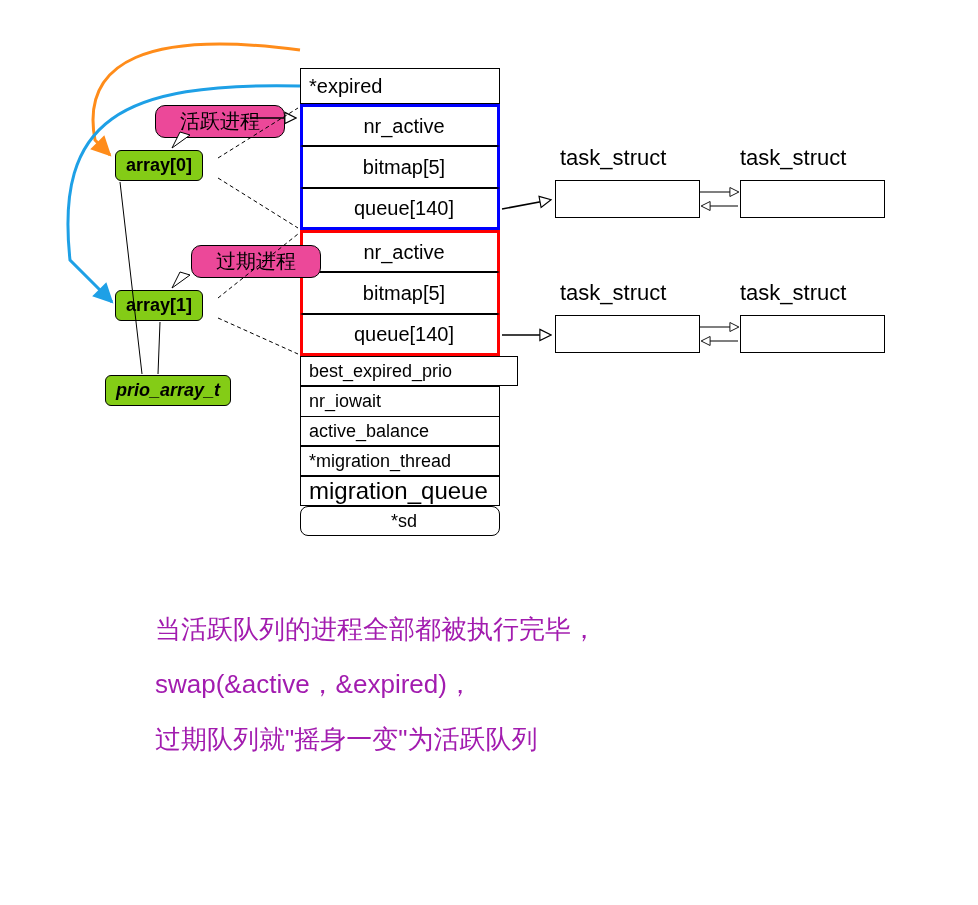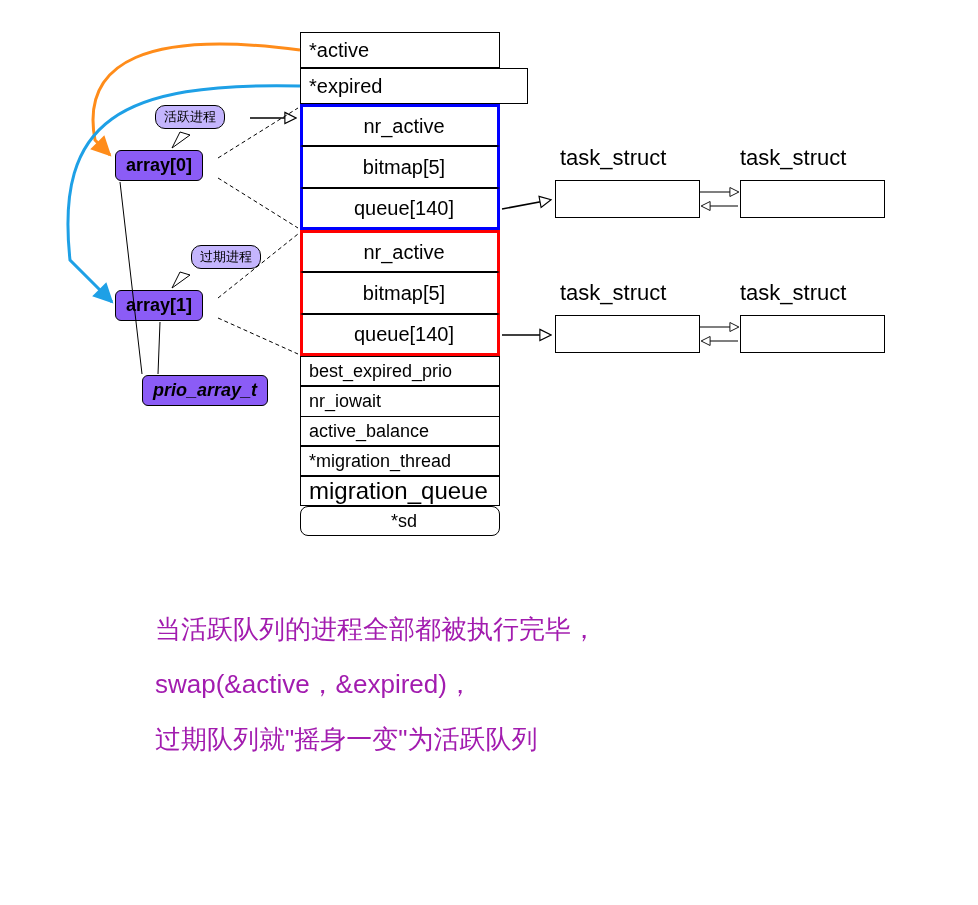--- a/index.html
+++ b/index.html
@@ -20,33 +20,33 @@
     display: flex;
     align-items: center;
     padding: 0 8px;
     font-size: 20px;
   }
   .cell.center { justify-content: center; padding-left: 16px; }
   .labelbox {
     position: absolute;
     border: 1px solid #000;
     border-radius: 6px;
-    background: #8b5cf6;
+    background: #84cc16;
     padding: 4px 10px;
     font-size: 18px;
     font-weight: bold;
   }
   .labelbox.italic { font-style: italic; }
   .bubble {
     position: absolute;
     border: 1px solid #000;
     border-radius: 10px;
-    background: #c4b5fd;
-    padding: 2px 8px;
-    font-size: 13px;
+    background: #ec4899;
+    padding: 2px 24px;
+    font-size: 20px;
   }
   .tstruct-label {
     position: absolute;
     font-size: 22px;
   }
   .tstruct-box {
     position: absolute;
     border: 1px solid #000;
     background: #fff;
   }
@@ -61,45 +61,44 @@
     left: 0; top: 0;
     width: 978px; height: 905px;
     pointer-events: none;
   }
 </style>
 </head>
 <body>
 
 <div class="stage">
 
-  <div class="cell" style="left:300px; top:32px; width:200px; height:36px;">*active</div>
-  <div class="cell" style="left:300px; top:68px; width:228px; height:36px;">*expired</div>
+  <div class="cell" style="left:300px; top:68px; width:200px; height:36px;">*expired</div>
 
   <div class="cell center" style="left:300px; top:104px; width:200px; height:42px; border-top:3px solid #0000ff; border-left:3px solid #0000ff; border-right:3px solid #0000ff;">nr_active</div>
   <div class="cell center" style="left:300px; top:146px; width:200px; height:42px; border-left:3px solid #0000ff; border-right:3px solid #0000ff;">bitmap[5]</div>
   <div class="cell center" style="left:300px; top:188px; width:200px; height:42px; border-left:3px solid #0000ff; border-right:3px solid #0000ff; border-bottom:3px solid #0000ff;">queue[140]</div>
 
   <div class="cell center" style="left:300px; top:230px; width:200px; height:42px; border-top:3px solid #ff0000; border-left:3px solid #ff0000; border-right:3px solid #ff0000;">nr_active</div>
   <div class="cell center" style="left:300px; top:272px; width:200px; height:42px; border-left:3px solid #ff0000; border-right:3px solid #ff0000;">bitmap[5]</div>
   <div class="cell center" style="left:300px; top:314px; width:200px; height:42px; border-left:3px solid #ff0000; border-right:3px solid #ff0000; border-bottom:3px solid #ff0000;">queue[140]</div>
 
-  <div class="cell" style="left:300px; top:356px; width:200px; height:30px; font-size:18px;">best_expired_prio</div>
+  <div class="cell" style="left:300px; top:356px; width:218px; height:30px; font-size:18px;">best_expired_prio</div>
   <div class="cell" style="left:300px; top:386px; width:200px; height:31px; font-size:18px;">nr_iowait</div>
   <div class="cell" style="left:300px; top:446px; width:200px; height:30px; font-size:18px;">*migration_thread</div>
   <div class="cell" style="left:300px; top:416px; width:200px; height:30px; font-size:18px;">active_balance</div>
   <div class="cell" style="left:300px; top:476px; width:200px; height:30px; font-size:24px;">migration_queue</div>
   <div class="cell center" style="left:300px; top:506px; width:200px; height:30px; font-size:18px;border-radius:8px;">*sd</div>
 
   <div class="bubble" style="left:155px; top:105px;">活跃进程</div>
   <div class="labelbox" style="left:115px; top:150px;">array[0]</div>
 
   <div class="bubble" style="left:155px; top:245px;margin-left:36px;">过期进程</div>
   <div class="labelbox" style="left:115px; top:290px;">array[1]</div>
 
-  <div class="labelbox italic" style="left:105px; top:375px;margin-left:37px;">prio_array_t</div>
+  <div class="labelbox italic" style="left:105px; top:375px;">prio_array_t</div>
 
   <div class="tstruct-label" style="left:560px; top:145px;">task_struct</div>
   <div class="tstruct-label" style="left:740px; top:145px;">task_struct</div>
   <div class="tstruct-box" style="left:555px; top:180px; width:145px; height:38px;"></div>
   <div class="tstruct-box" style="left:740px; top:180px; width:145px; height:38px;"></div>
 
   <div class="tstruct-label" style="left:560px; top:280px;">task_struct</div>
   <div class="tstruct-label" style="left:740px; top:280px;">task_struct</div>
   <div class="tstruct-box" style="left:555px; top:315px; width:145px; height:38px;"></div>
   <div class="tstruct-box" style="left:740px; top:315px; width:145px; height:38px;"></div>

